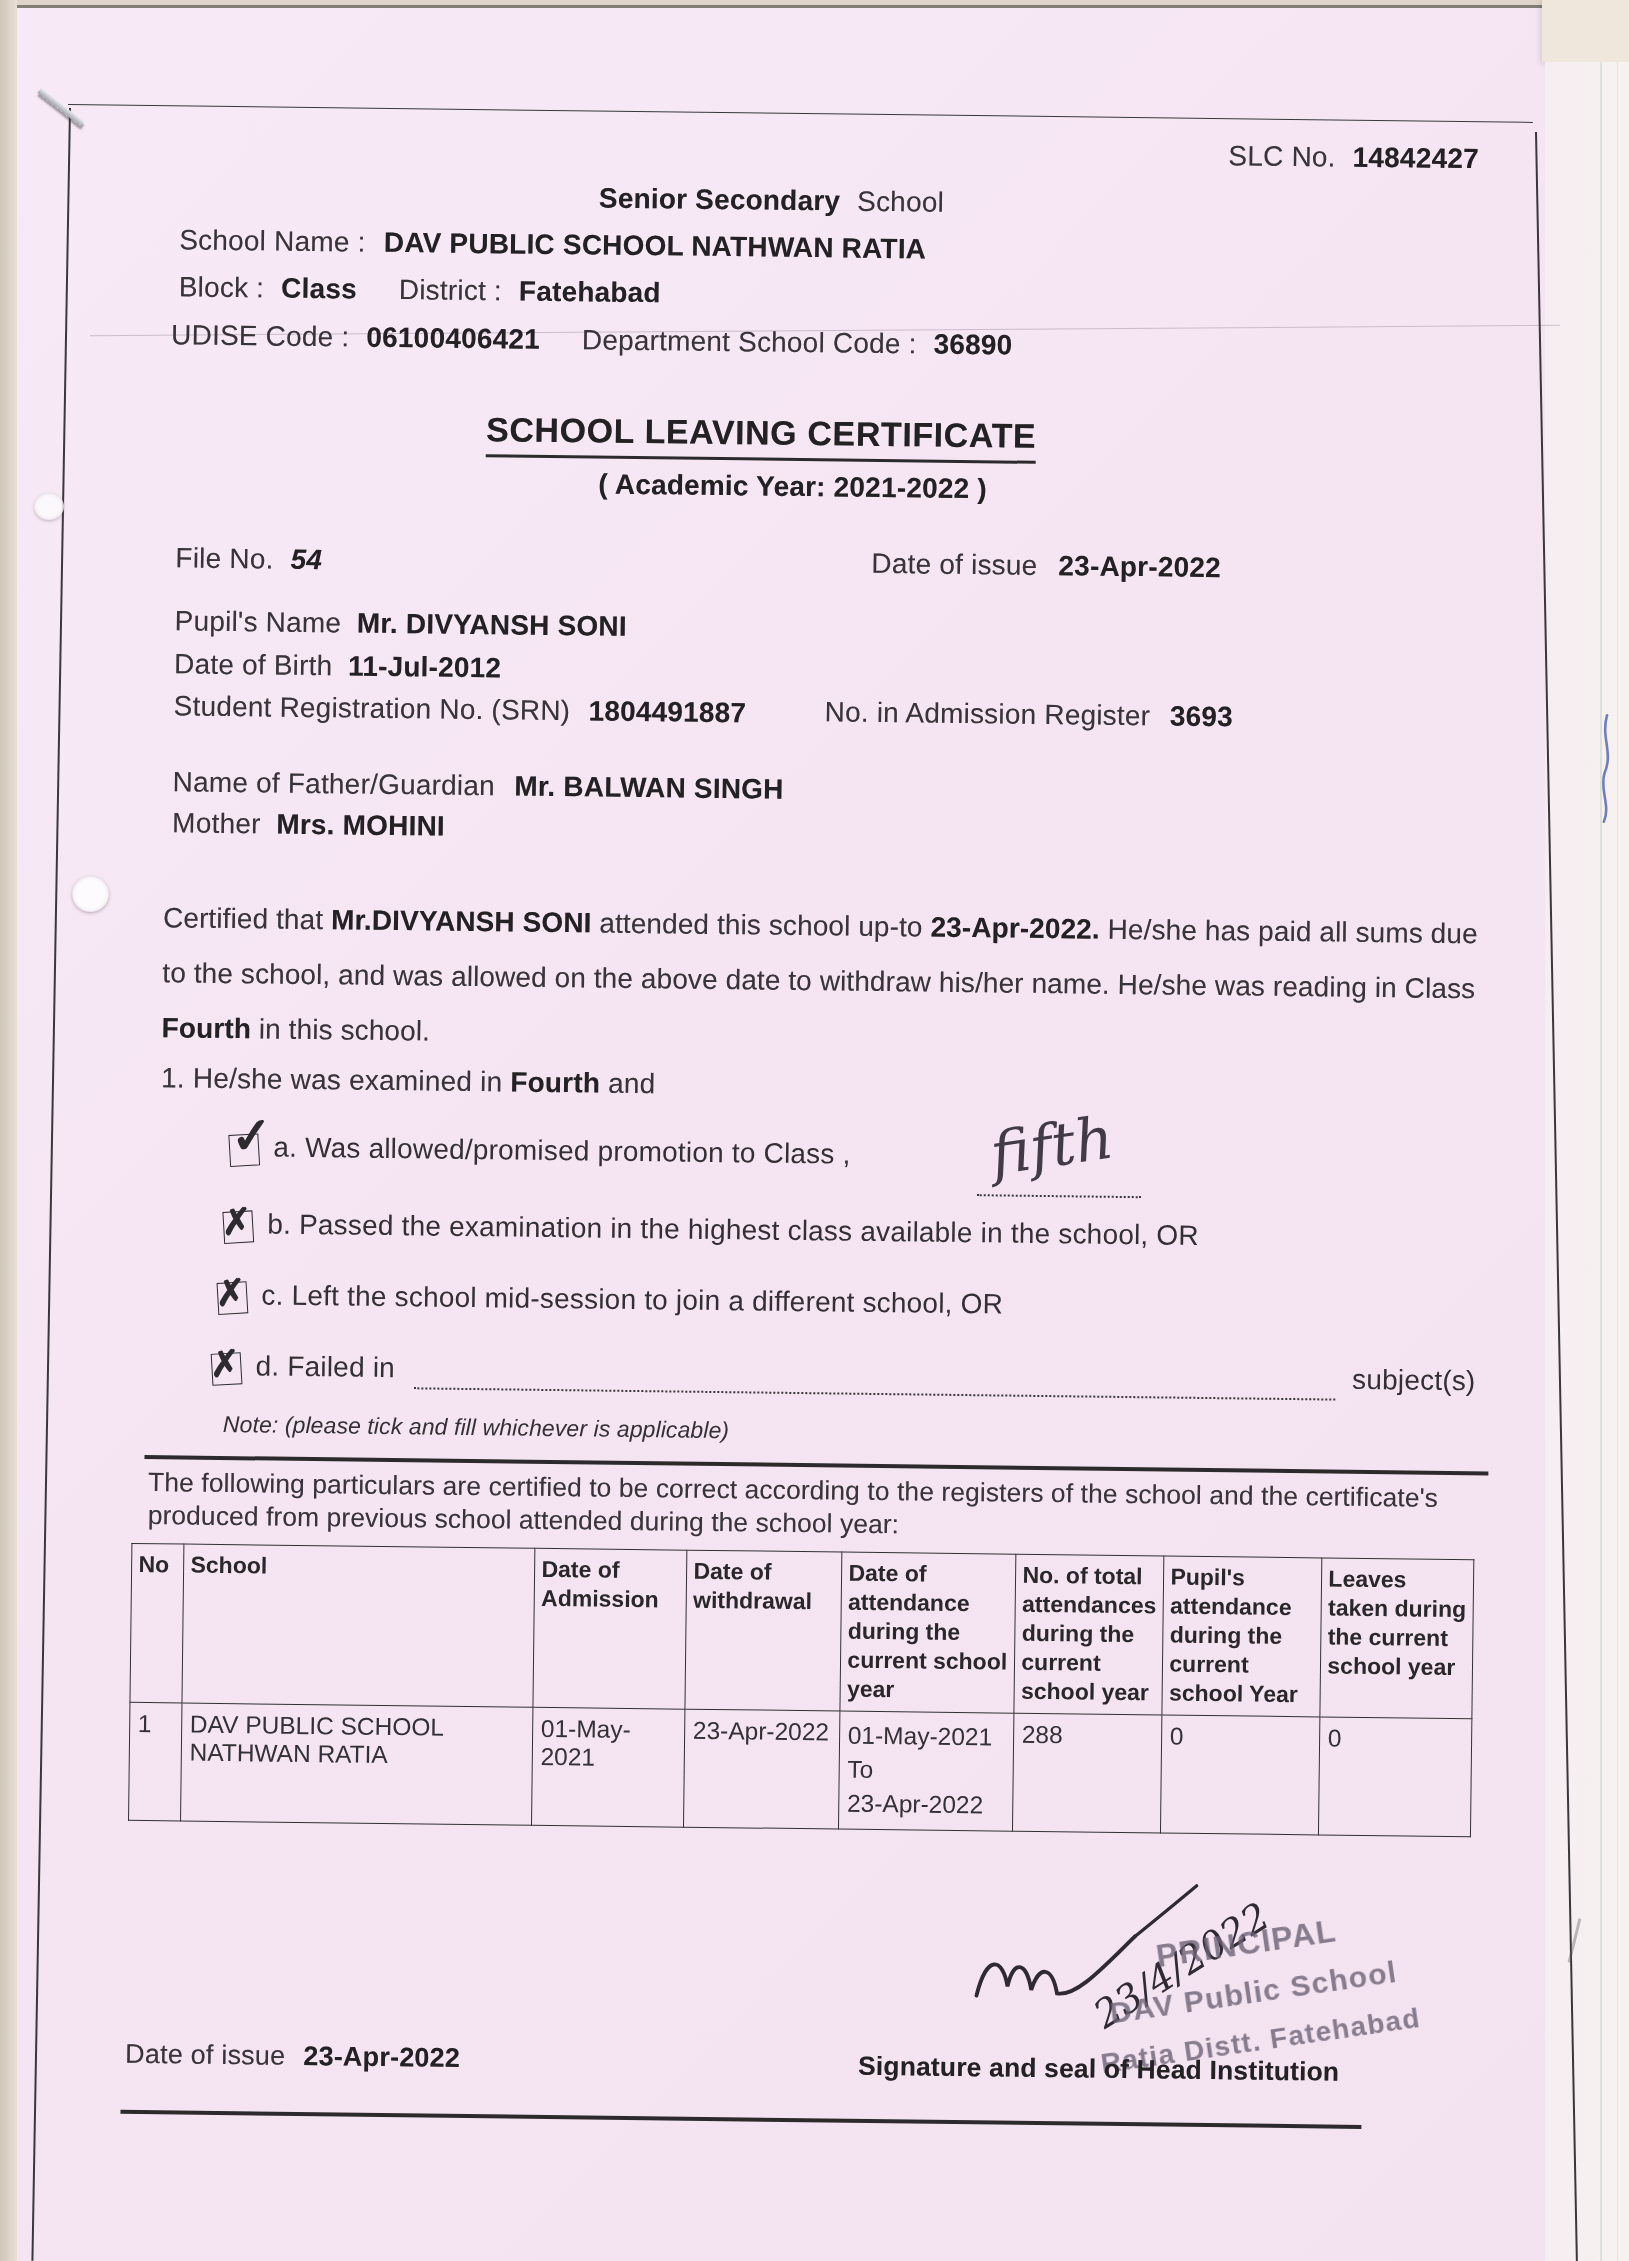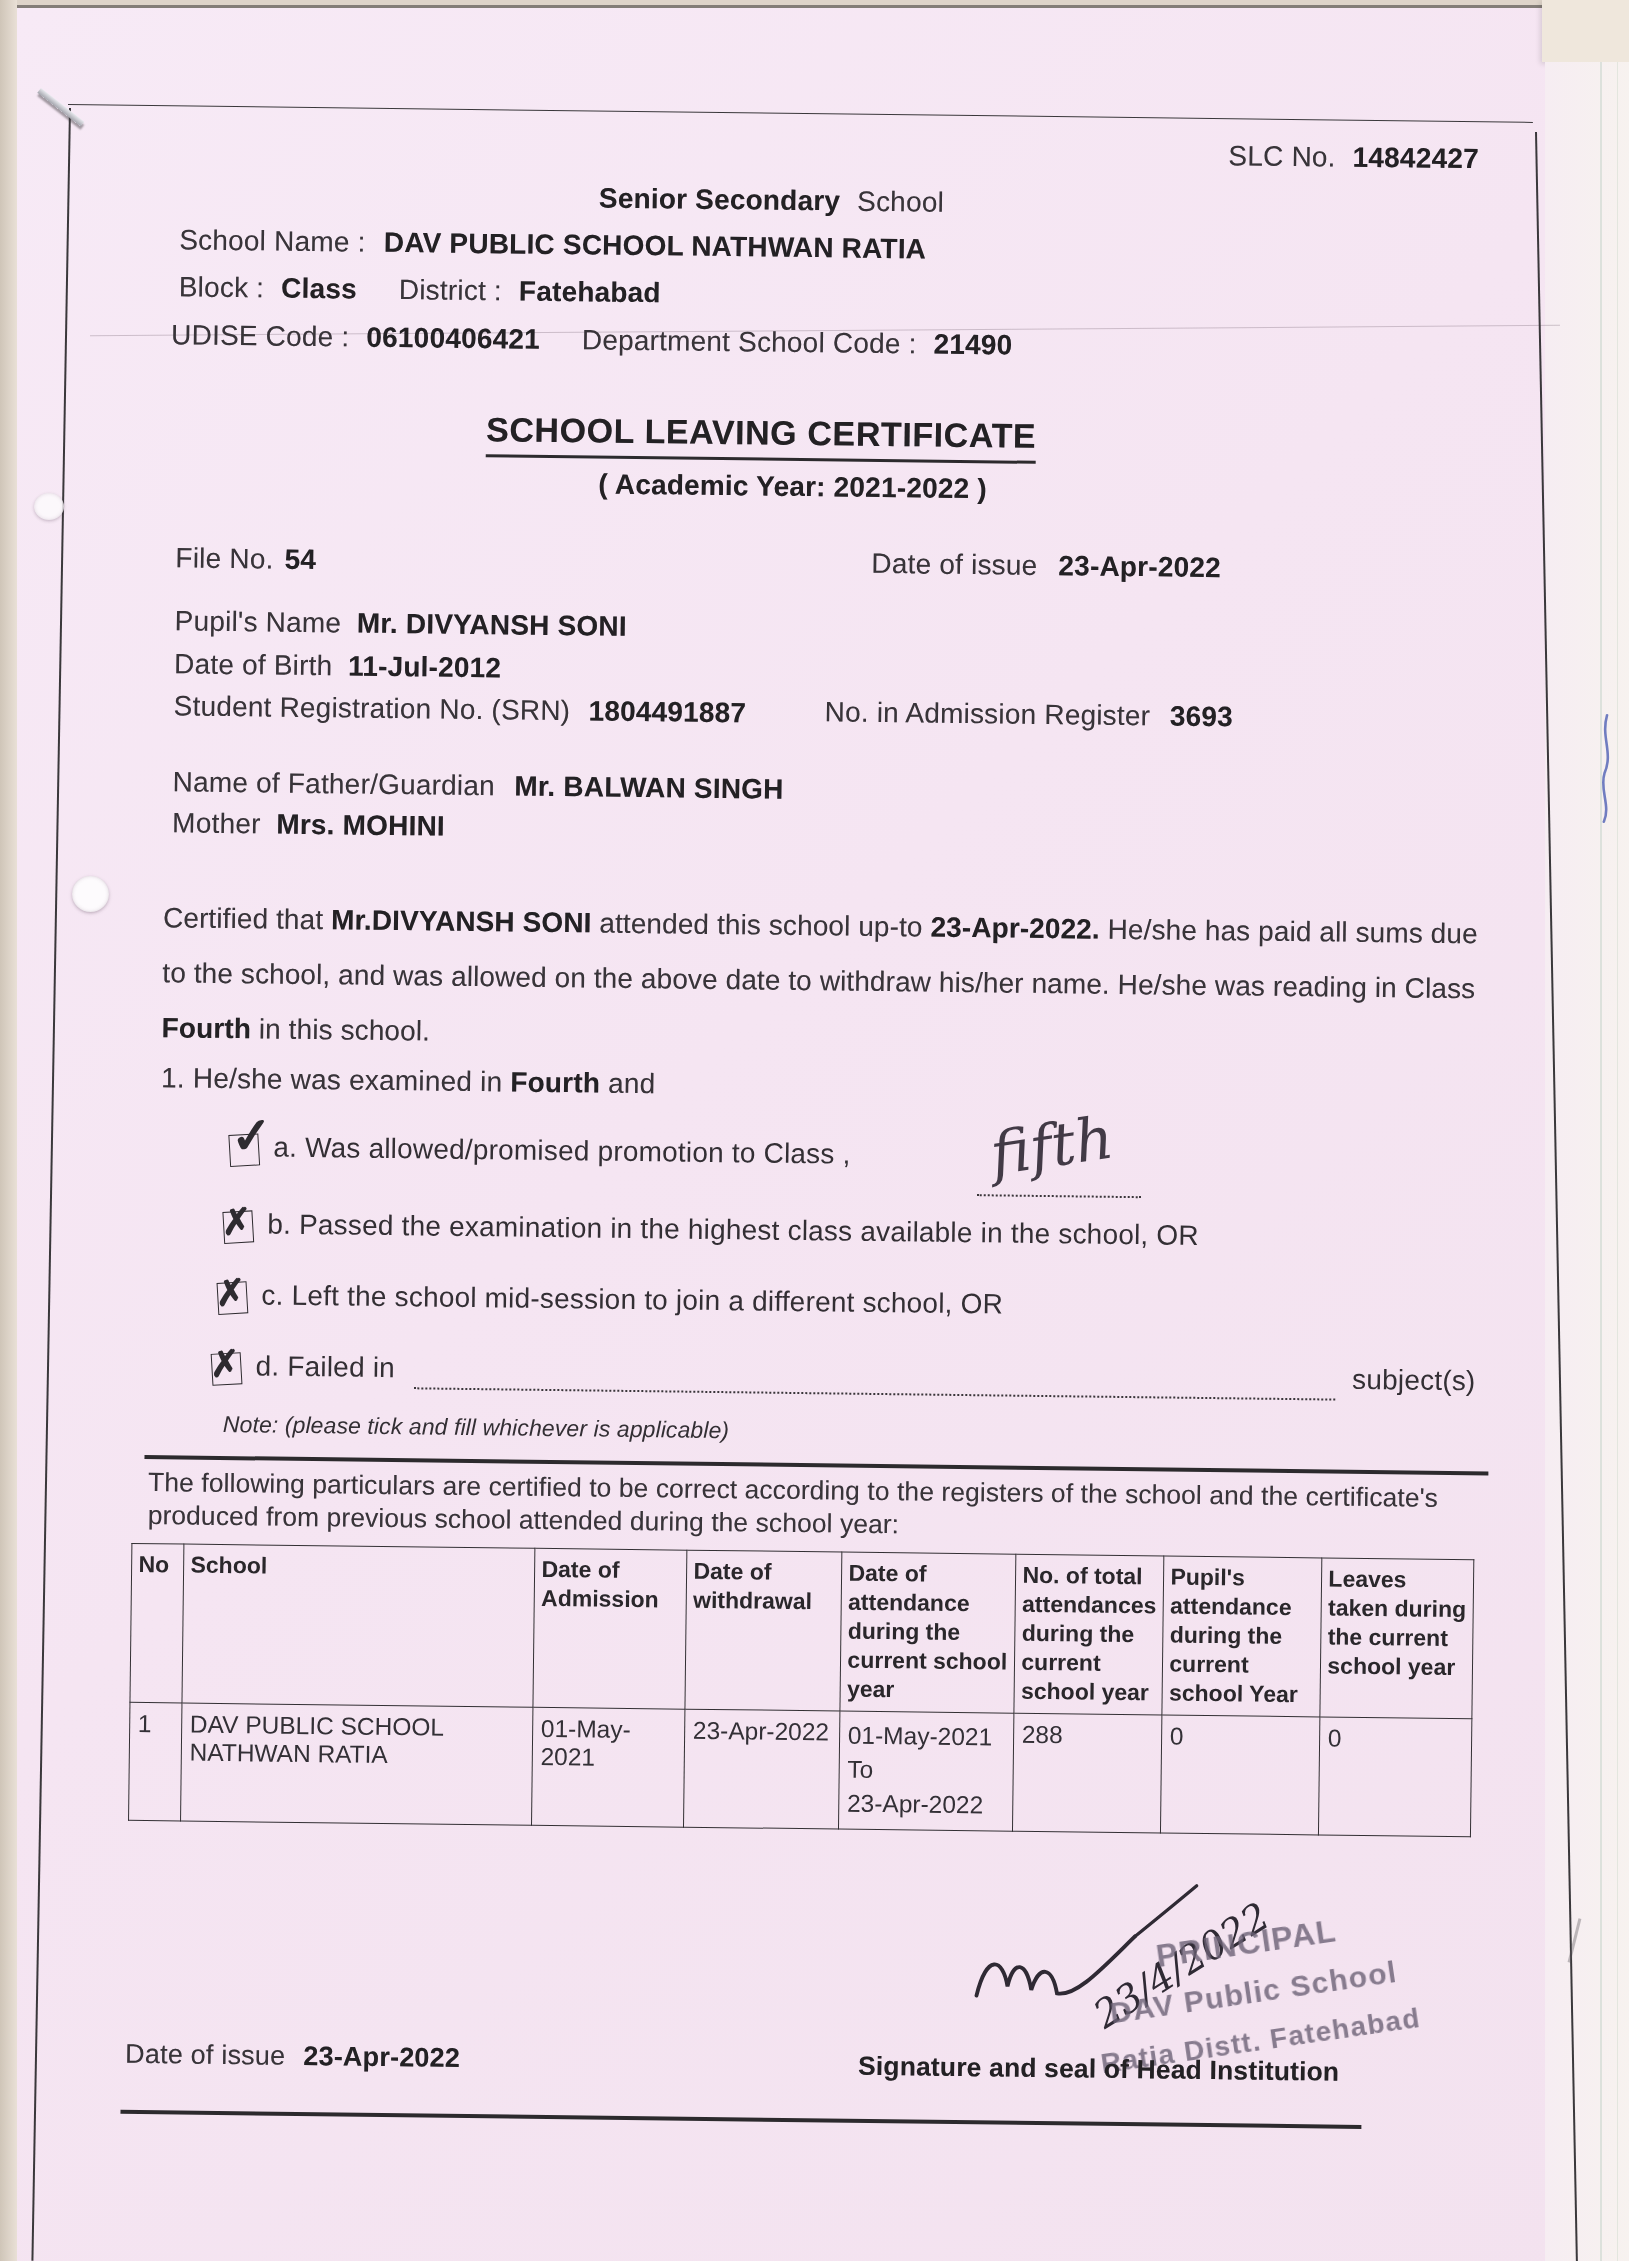--- a/index.html
+++ b/index.html
@@ -94,29 +94,29 @@
       <span class="gap"></span>
       <span>District :</span>
       <span class="b" style="margin-left:9px;">Fatehabad</span>
     </div>
 
     <div class="abs t" style="left:106px;top:213px;">
       <span>UDISE Code :</span>
       <span class="b" style="margin-left:9px;">06100406421</span>
       <span class="gap"></span>
       <span>Department School Code :</span>
-      <span class="b" style="margin-left:9px;">21490</span>
+      <span class="b" style="margin-left:9px;">36890</span>
     </div>
 
     <div class="abs title" style="left:422px;top:300px;">SCHOOL LEAVING CERTIFICATE</div>
     <div class="abs t b" style="left:535px;top:357px;font-size:28px;">( Academic Year:  2021-2022  )</div>
 
     <div class="abs t" style="left:113px;top:436px;">
       <span>File No.</span>
-      <span class="b" style="margin-left:3px;">54</span>
+      <span class="b" style="margin-left:9px;font-style:italic;">54</span>
     </div>
     <div class="abs t" style="left:809px;top:433px;">
       <span>Date of issue</span>
       <span class="b" style="margin-left:13px;">23-Apr-2022</span>
     </div>
 
     <div class="abs t" style="left:113px;top:499px;">
       <span>Pupil's Name</span>
       <span class="b" style="margin-left:7.7px;">Mr.  DIVYANSH SONI</span>
     </div>

